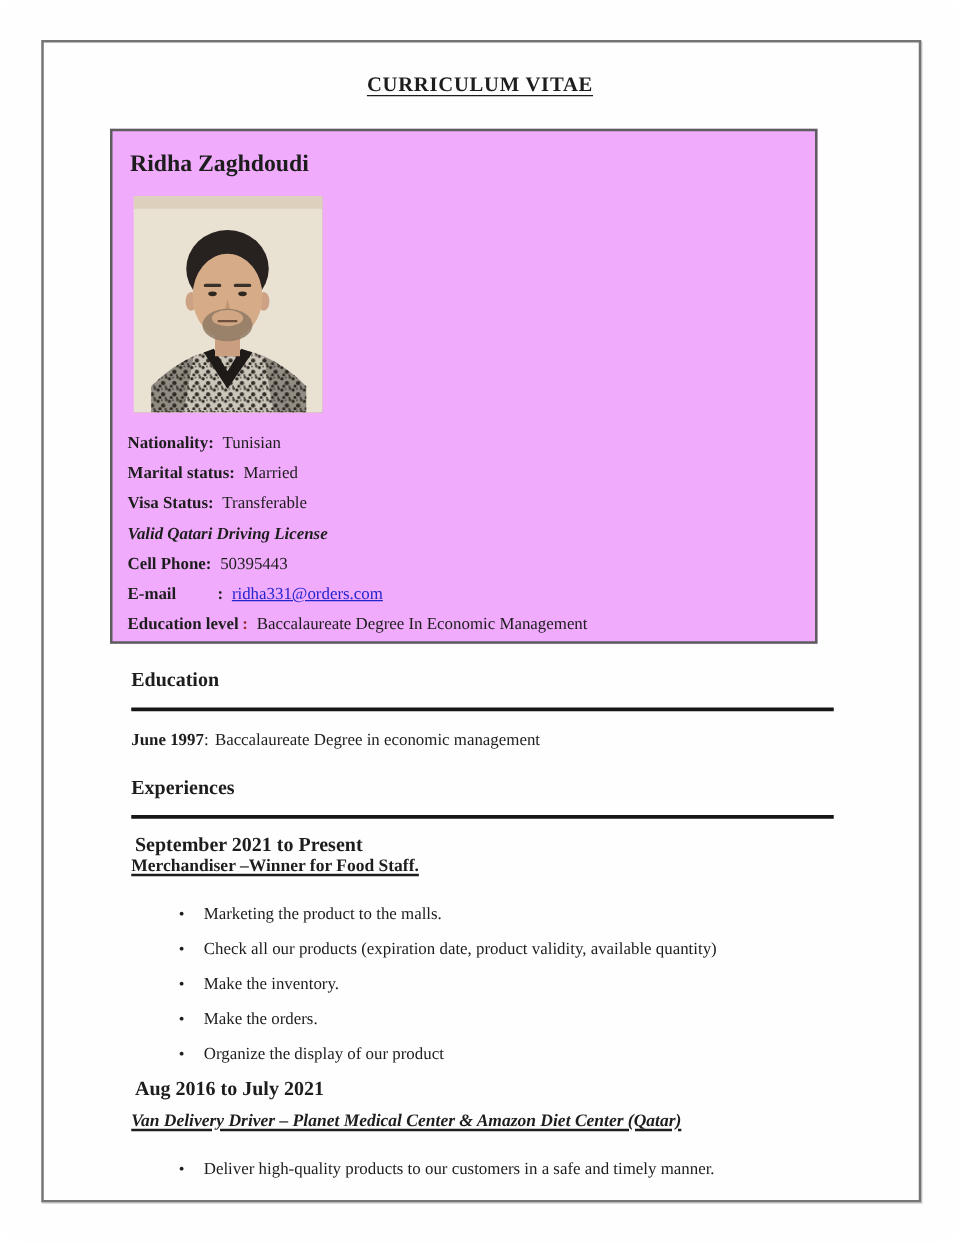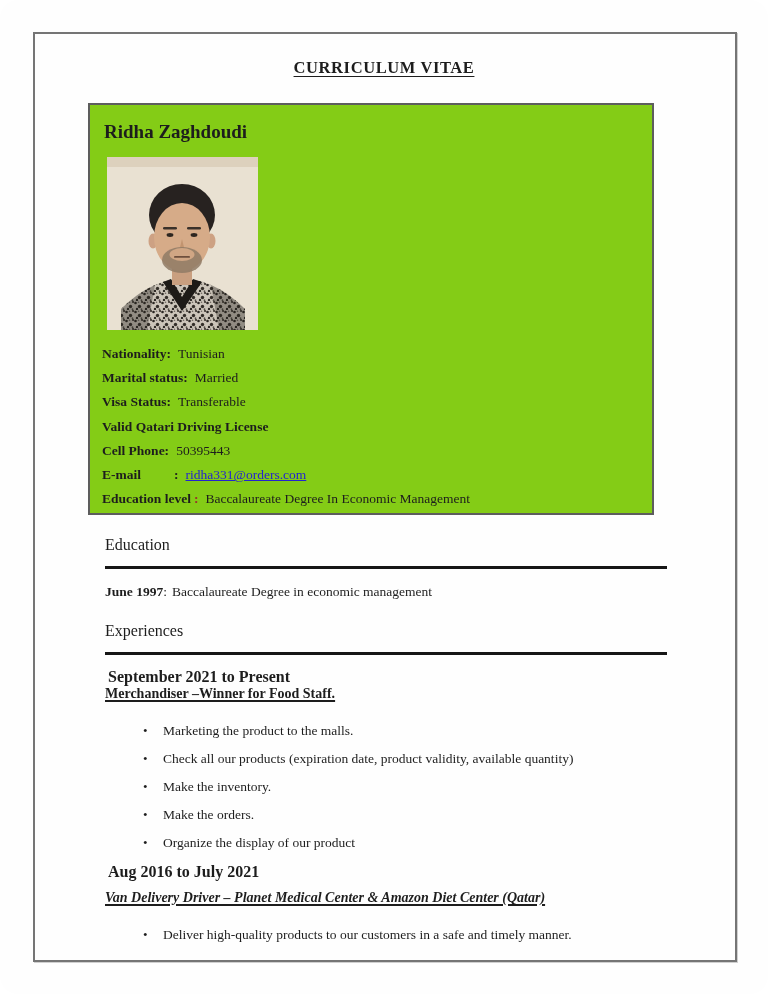--- a/index.html
+++ b/index.html
@@ -29,47 +29,47 @@
     position:absolute;left:0;right:0;top:58px;
     text-align:center;
     font-size:16.5px;font-weight:bold;letter-spacing:.6px;
     text-decoration:underline;
     text-underline-offset:3px;
   }
   .info-box{
     position:absolute;left:88px;top:103px;width:566px;height:412px;
     border:2px solid #5d5d5d;
     padding:8px 12px 0 12px;
-    background:#84cc16;
+    background:#f0abfc;
   }
   .profile-name{
     margin:8px 0 0 2px;
     font-size:19px;font-weight:bold;
   }
   .photo-frame{
     margin:14px 0 0 5px;
     width:151px;height:173px;
     background:var(--photo_bg);
     box-shadow:inset 0 0 8px rgba(90,70,40,.25);
   }
   .photo-frame svg{display:block;width:151px;height:173px;}
   .fields{margin-top:12px;}
   .field-row{line-height:24.2px;font-size:13.5px;white-space:nowrap;}
   .field-label{font-weight:bold;margin-right:7px;}
-  .field-row.license .field-label{margin-right:0;}
+  .field-row.license .field-label{font-style:italic;margin-right:0;}
   .label-email{display:inline-block;width:72px;margin-right:0;}
   .email-colon{font-weight:bold;margin-right:7px;}
   .edu-colon{font-weight:bold;color:var(--accent);margin-left:-4px;margin-right:7px;}
   .email-link{
     color:var(--link);
     text-decoration:underline;
     cursor:pointer;
   }
   .lower{position:absolute;left:105px;top:536px;width:562px;}
-  .section-heading{font-size:16px;font-weight:normal;}
+  .section-heading{font-size:16px;font-weight:bold;}
   .section-divider{border:none;border-top:3px solid var(--rule);margin-top:12px;}
   .edu-entry{margin-top:15px;font-size:13.5px;line-height:16px;}
   .edu-date{font-weight:bold;}
   .edu-sep{margin-right:5px;}
   .heading-experiences{margin-top:22px;}
   .job-period{margin-top:13px;font-size:16px;font-weight:bold;line-height:17px;padding-left:3px;}
   .job-title{
     font-size:14px;font-weight:bold;line-height:18px;
     text-decoration:underline;text-decoration-thickness:1.5px;text-underline-offset:2px;
     margin-bottom:20px;

